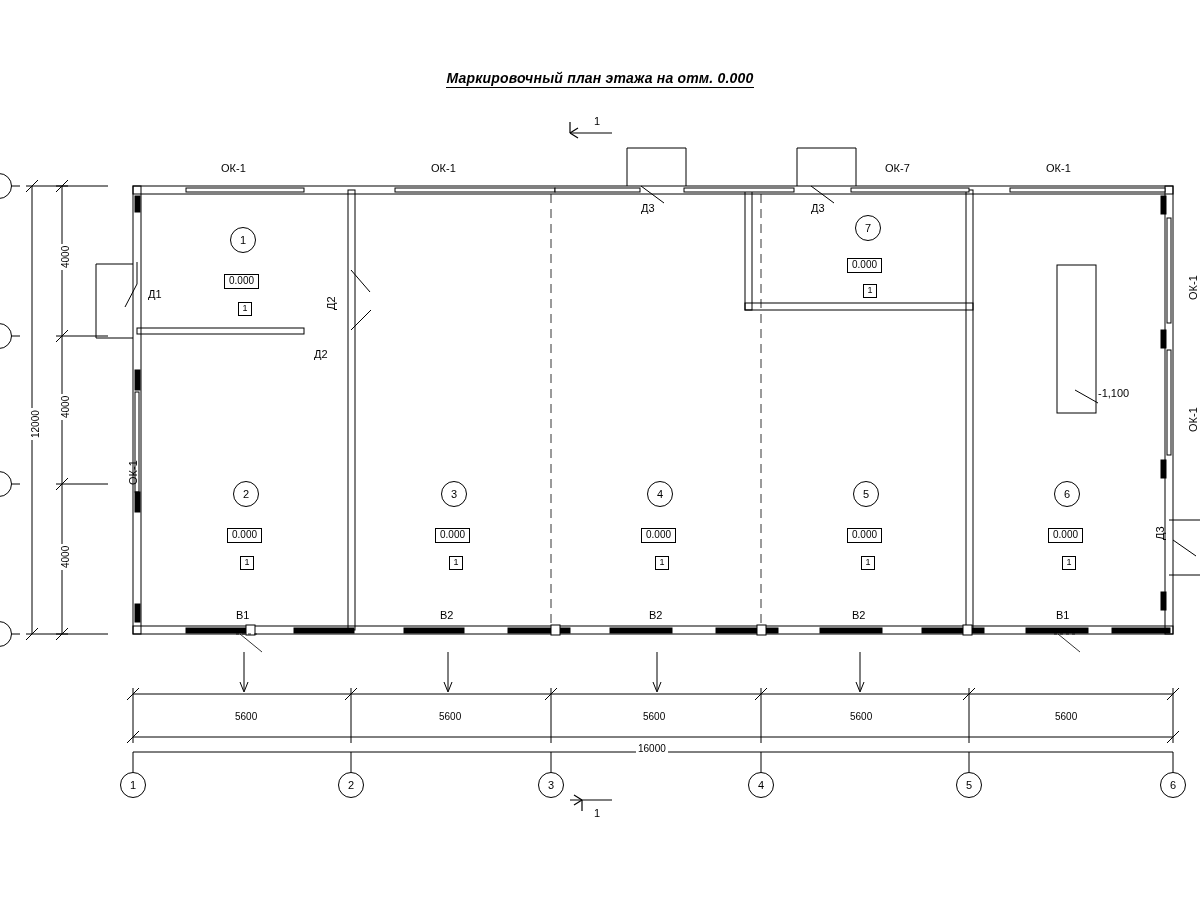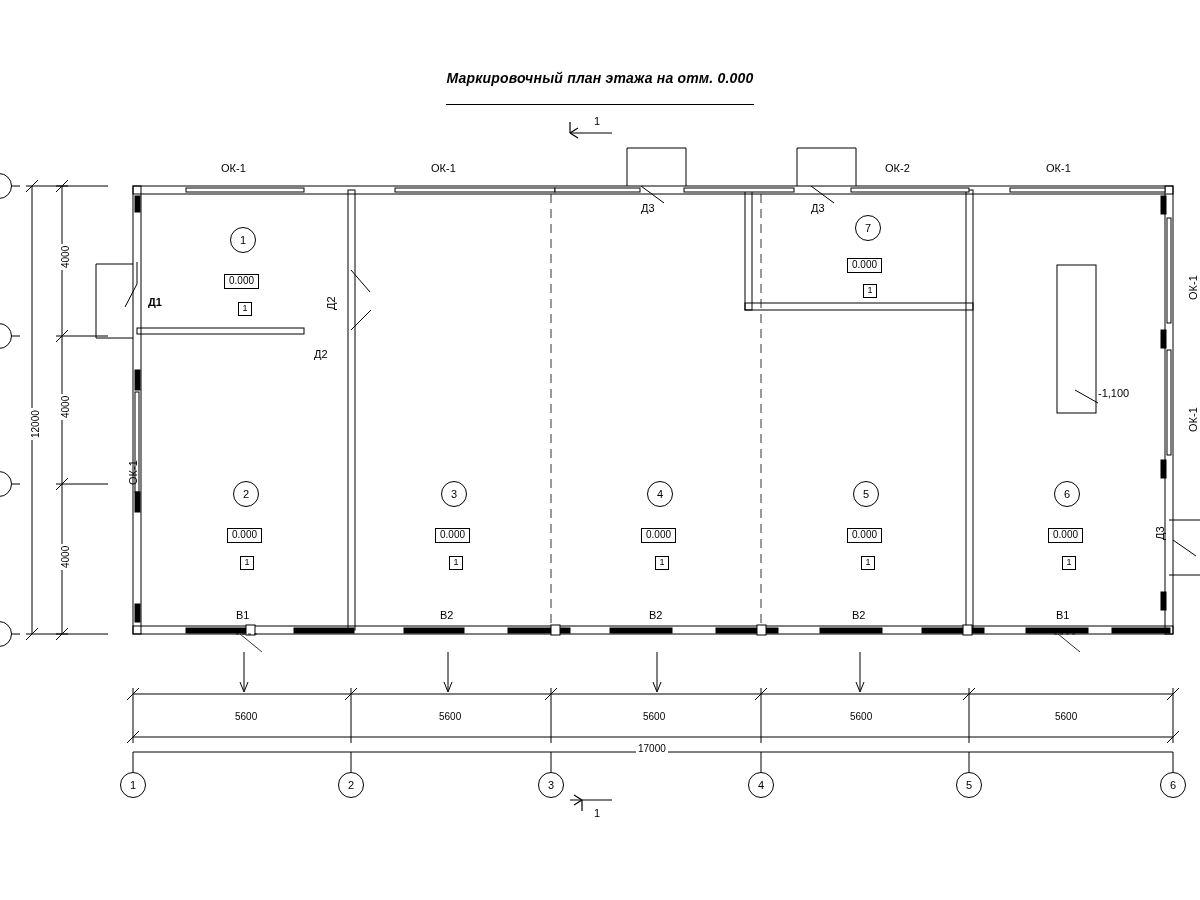--- a/index.html
+++ b/index.html
@@ -27,21 +27,21 @@
     top: 70px;
     width: 1200px;
     text-align: center;
     font-size: 14px;
     font-style: italic;
     font-weight: bold;
     letter-spacing: 0.2px;
   }
   .title span {
     border-bottom: 1px solid #000;
-    padding-bottom: 18px;
+    padding-bottom: 1px;
   }
   .lbl {
     position: absolute;
     font-size: 11px;
     white-space: nowrap;
     line-height: 1;
   }
   .vert {
     transform: rotate(-90deg);
     transform-origin: left top;
@@ -275,31 +275,31 @@
       </g>
 
     </g>
   </svg>
 
   <div class="lbl" style="left:594px;top:116px;">1</div>
   <div class="lbl" style="left:594px;top:808px;">1</div>
 
   <div class="lbl" style="left:221px;top:163px;">ОК-1</div>
   <div class="lbl" style="left:431px;top:163px;">ОК-1</div>
-  <div class="lbl" style="left:885px;top:163px;">ОК-2</div>
+  <div class="lbl" style="left:885px;top:163px;">ОК-7</div>
   <div class="lbl" style="left:1046px;top:163px;">ОК-1</div>
 
   <div class="lbl vert" style="left:128px;top:485px;">ОК-1</div>
 
   <div class="lbl vert" style="left:1188px;top:300px;">ОК-1</div>
   <div class="lbl vert" style="left:1188px;top:432px;">ОК-1</div>
 
   <div class="lbl" style="left:641px;top:203px;">Д3</div>
   <div class="lbl" style="left:811px;top:203px;">Д3</div>
-  <div class="lbl" style="left:148px;top:297px;font-weight:bold;">Д1</div>
+  <div class="lbl" style="left:148px;top:289px;">Д1</div>
   <div class="lbl vert" style="left:326px;top:310px;">Д2</div>
   <div class="lbl" style="left:314px;top:349px;">Д2</div>
   <div class="lbl vert" style="left:1155px;top:540px;">Д3</div>
 
   <div class="lbl" style="left:236px;top:610px;">В1</div>
   <div class="lbl" style="left:440px;top:610px;">В2</div>
   <div class="lbl" style="left:649px;top:610px;">В2</div>
   <div class="lbl" style="left:852px;top:610px;">В2</div>
   <div class="lbl" style="left:1056px;top:610px;">В1</div>
 
@@ -331,21 +331,21 @@
   <div class="elev" style="left:1048px;top:528px;">0.000</div>
   <div class="finbox" style="left:1062px;top:556px;">1</div>
 
   <div class="lbl" style="left:1098px;top:388px;">-1,100</div>
 
   <div class="dimtxt" style="left:233px;top:711px;">5600</div>
   <div class="dimtxt" style="left:437px;top:711px;">5600</div>
   <div class="dimtxt" style="left:641px;top:711px;">5600</div>
   <div class="dimtxt" style="left:848px;top:711px;">5600</div>
   <div class="dimtxt" style="left:1053px;top:711px;">5600</div>
-  <div class="dimtxt" style="left:636px;top:743px;">17000</div>
+  <div class="dimtxt" style="left:636px;top:743px;">16000</div>
 
   <div class="dimtxt vert" style="left:60px;top:270px;">4000</div>
   <div class="dimtxt vert" style="left:60px;top:420px;">4000</div>
   <div class="dimtxt vert" style="left:60px;top:570px;">4000</div>
   <div class="dimtxt vert" style="left:30px;top:440px;">12000</div>
 
   <div class="axis-bub" style="left:133px;top:772px;margin-left:-13px;">1</div>
   <div class="axis-bub" style="left:351px;top:772px;margin-left:-13px;">2</div>
   <div class="axis-bub" style="left:551px;top:772px;margin-left:-13px;">3</div>
   <div class="axis-bub" style="left:761px;top:772px;margin-left:-13px;">4</div>

